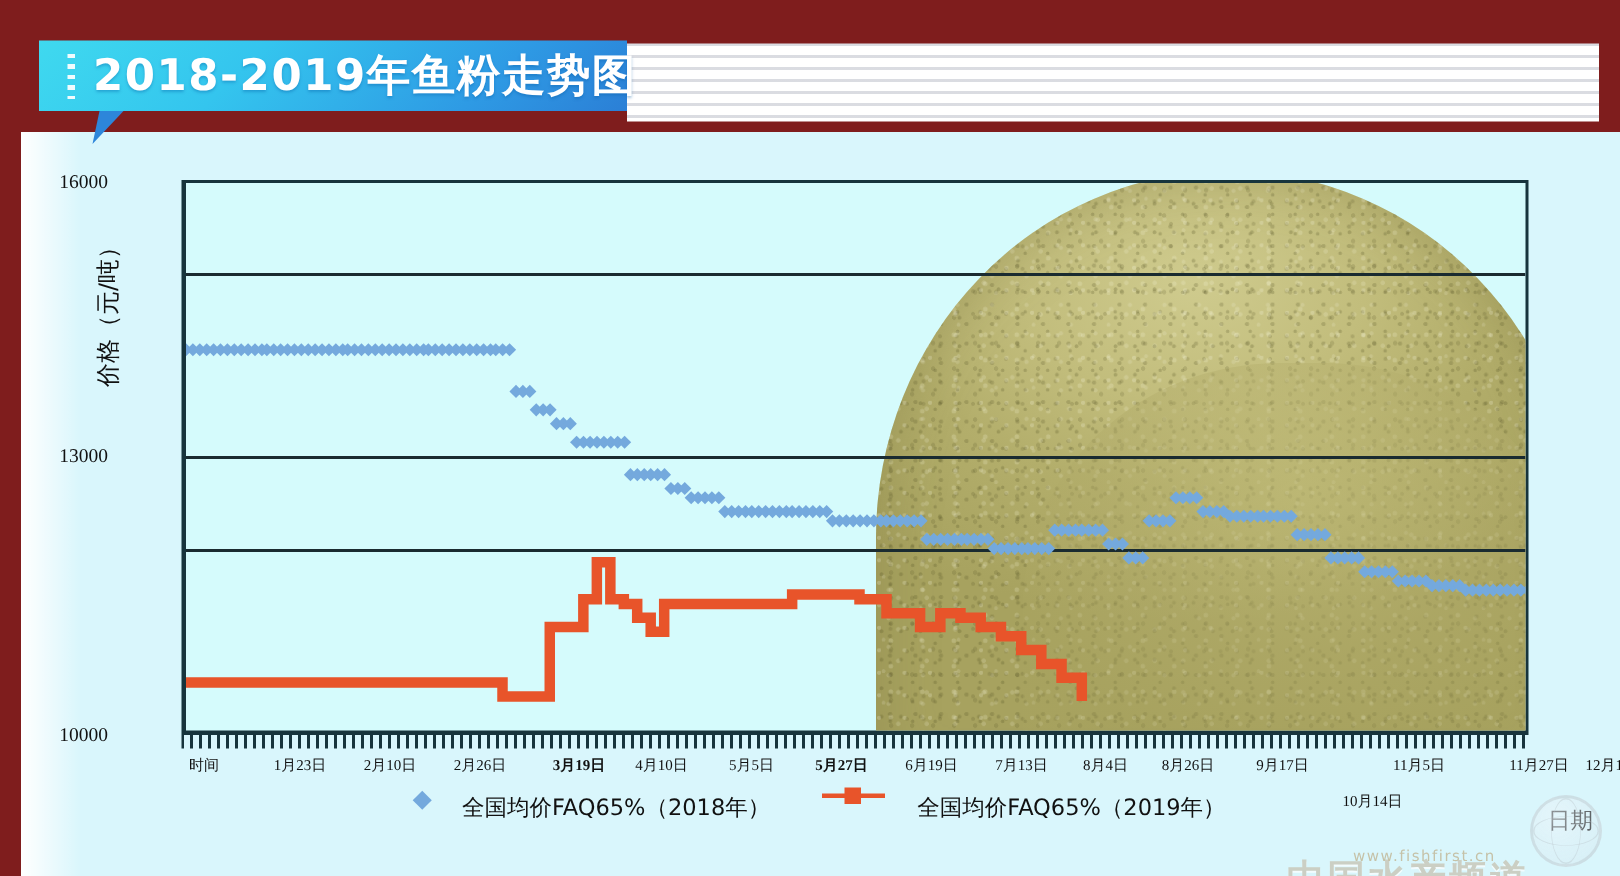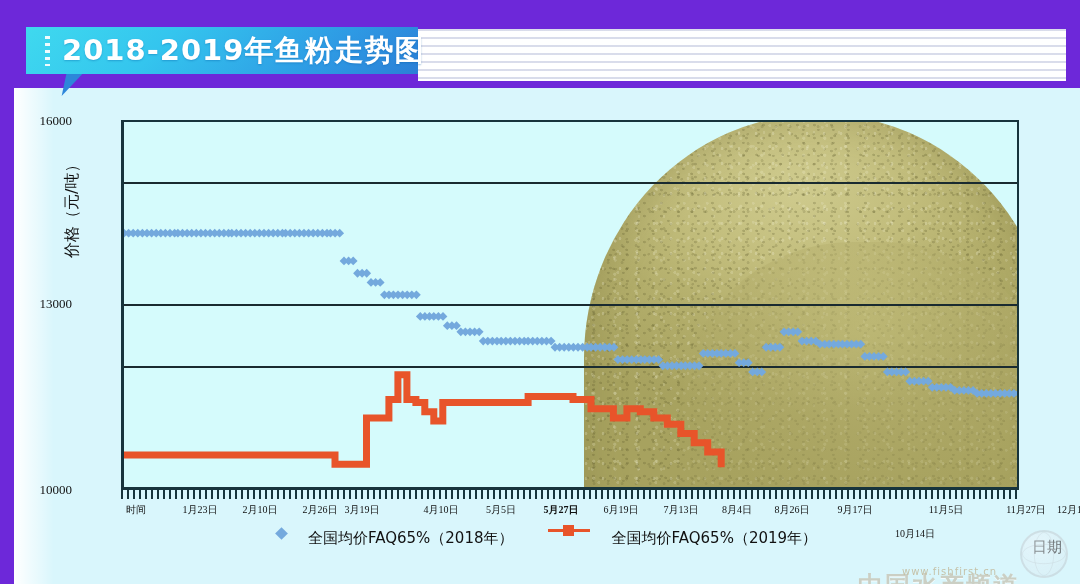--- a/index.html
+++ b/index.html
@@ -5,21 +5,21 @@
   * { box-sizing: border-box; margin: 0; padding: 0; }
   body {
     width: 1080px; height: 584px;
     font-family: "Liberation Serif", "DejaVu Serif", serif;
     background: #ffffff;
     overflow: hidden;
     position: relative;
   }
   #page {
     position: absolute; inset: 0;
-    background: #6d28d9;
+    background: #7f1d1d;
   }
   
   #panel {
     position: absolute;
     left: 14px; top: 88px; width: 1066px; height: 496px;
     background: #d9f6fc;
   }
   #panel-fade {
     position: absolute;
     left: 0; top: 0; width: 40px; height: 100%;
@@ -503,21 +503,21 @@
             <path d="M0.0,333.0 L44.9,333.0 L44.9,333.0 L89.8,333.0 L89.8,333.0 L134.7,333.0 L134.7,333.0 L179.6,333.0 L179.6,333.0 L211.0,333.0 L211.0,342.3 L224.5,342.3 L224.5,342.3 L242.5,342.3 L242.5,296.0 L255.9,296.0 L255.9,296.0 L264.9,296.0 L264.9,277.5 L273.9,277.5 L273.9,252.8 L282.9,252.8 L282.9,277.5 L291.9,277.5 L291.9,280.6 L300.8,280.6 L300.8,289.8 L309.8,289.8 L309.8,299.1 L318.8,299.1 L318.8,280.6 L332.3,280.6 L332.3,280.6 L350.2,280.6 L350.2,280.6 L377.2,280.6 L377.2,280.6 L404.1,280.6 L404.1,274.4 L431.0,274.4 L431.0,274.4 L449.0,274.4 L449.0,277.5 L467.0,277.5 L467.0,286.8 L489.4,286.8 L489.4,296.0 L502.9,296.0 L502.9,286.8 L516.3,286.8 L516.3,289.8 L529.8,289.8 L529.8,296.0 L543.3,296.0 L543.3,302.2 L556.8,302.2 L556.8,311.4 L570.2,311.4 L570.2,320.7 L583.7,320.7 L583.7,329.9 L597.2,329.9 L597.2,345.3" fill="none" stroke="#e8542a" stroke-width="7" stroke-linecap="butt" stroke-linejoin="miter"></path>
           </svg>
       </div>
 
       <div id="ticks"></div>
 
       <div class="xtick-label" style="left:122px;">时间</div>
       <div class="xtick-label" style="left:186px;">1月23日</div>
       <div class="xtick-label" style="left:246px;">2月10日</div>
       <div class="xtick-label" style="left:306px;">2月26日</div>
-      <div class="xtick-label" style="left:348px;">3月19日</div>
+      <div class="xtick-label" style="left:372px;font-weight:bold;">3月19日</div>
       <div class="xtick-label" style="left:427px;">4月10日</div>
       <div class="xtick-label" style="left:487px;">5月5日</div>
       <div class="xtick-label" style="left:547px;font-weight:bold;">5月27日</div>
       <div class="xtick-label" style="left:607px;">6月19日</div>
       <div class="xtick-label" style="left:667px;">7月13日</div>
       <div class="xtick-label" style="left:723px;">8月4日</div>
       <div class="xtick-label" style="left:778px;">8月26日</div>
       <div class="xtick-label" style="left:841px;">9月17日</div>
       <div class="xtick-label" style="left:901px;margin-top:24px;">10月14日</div>
       <div class="xtick-label" style="left:932px;">11月5日</div>

